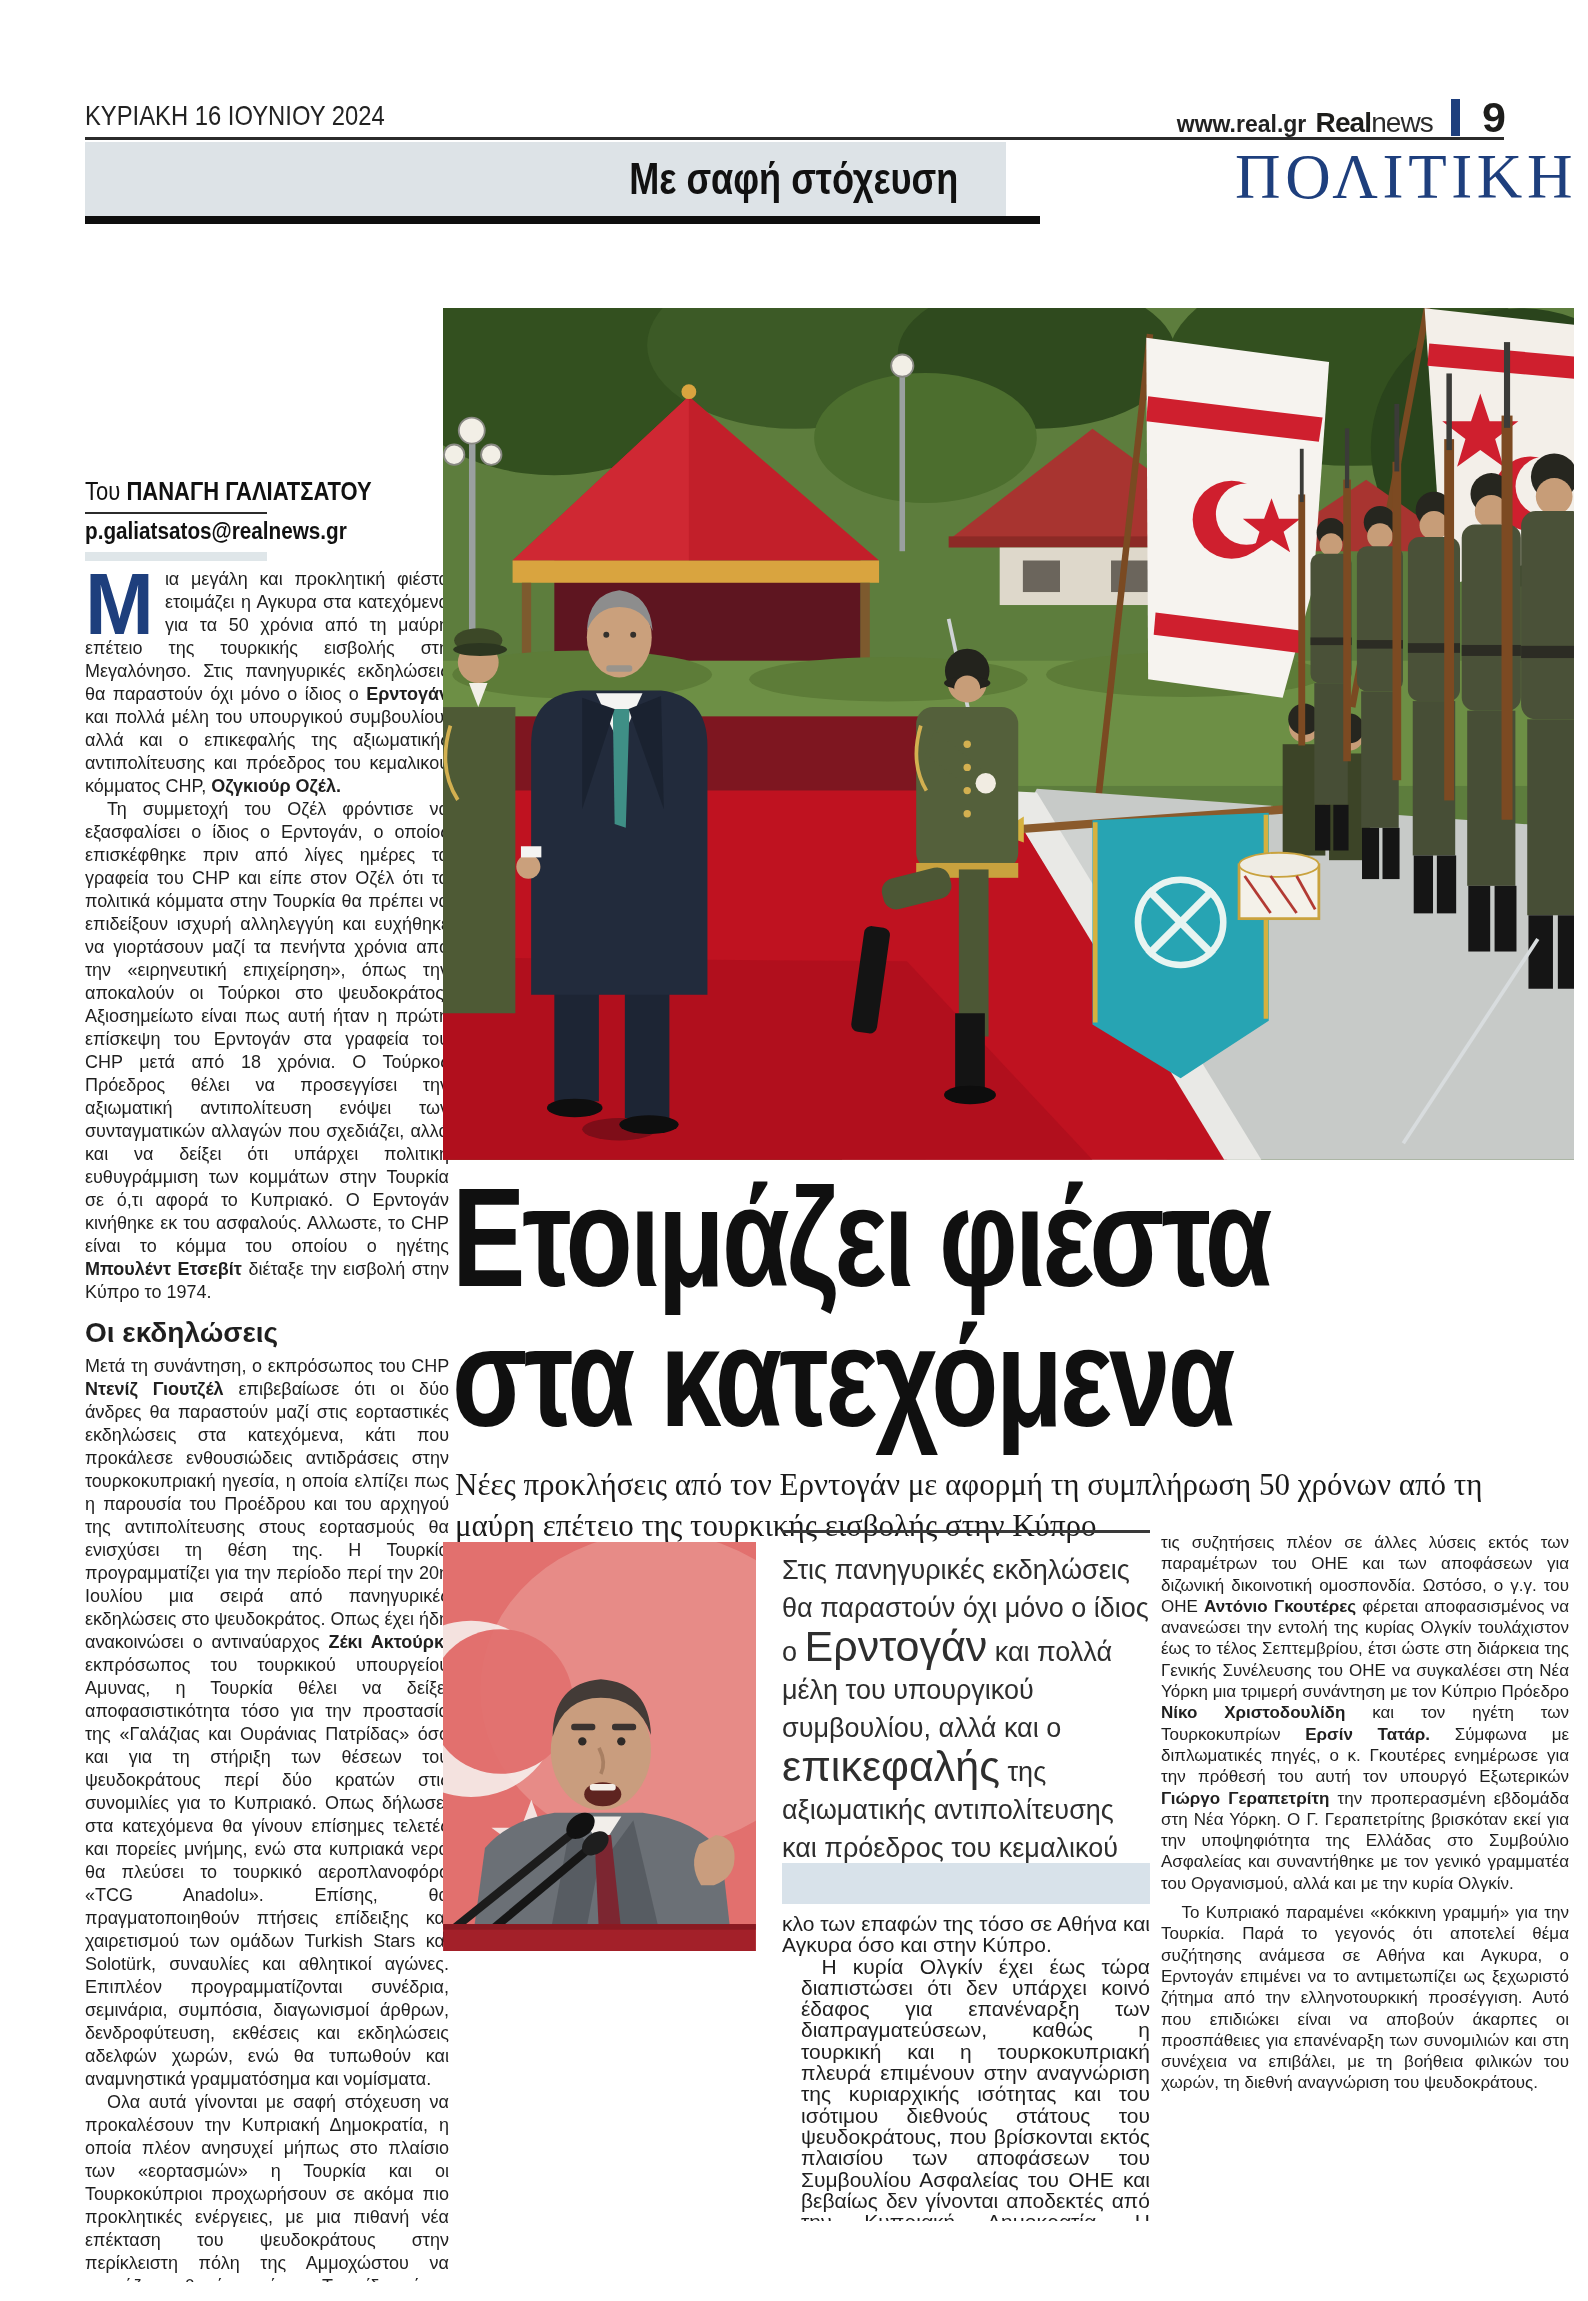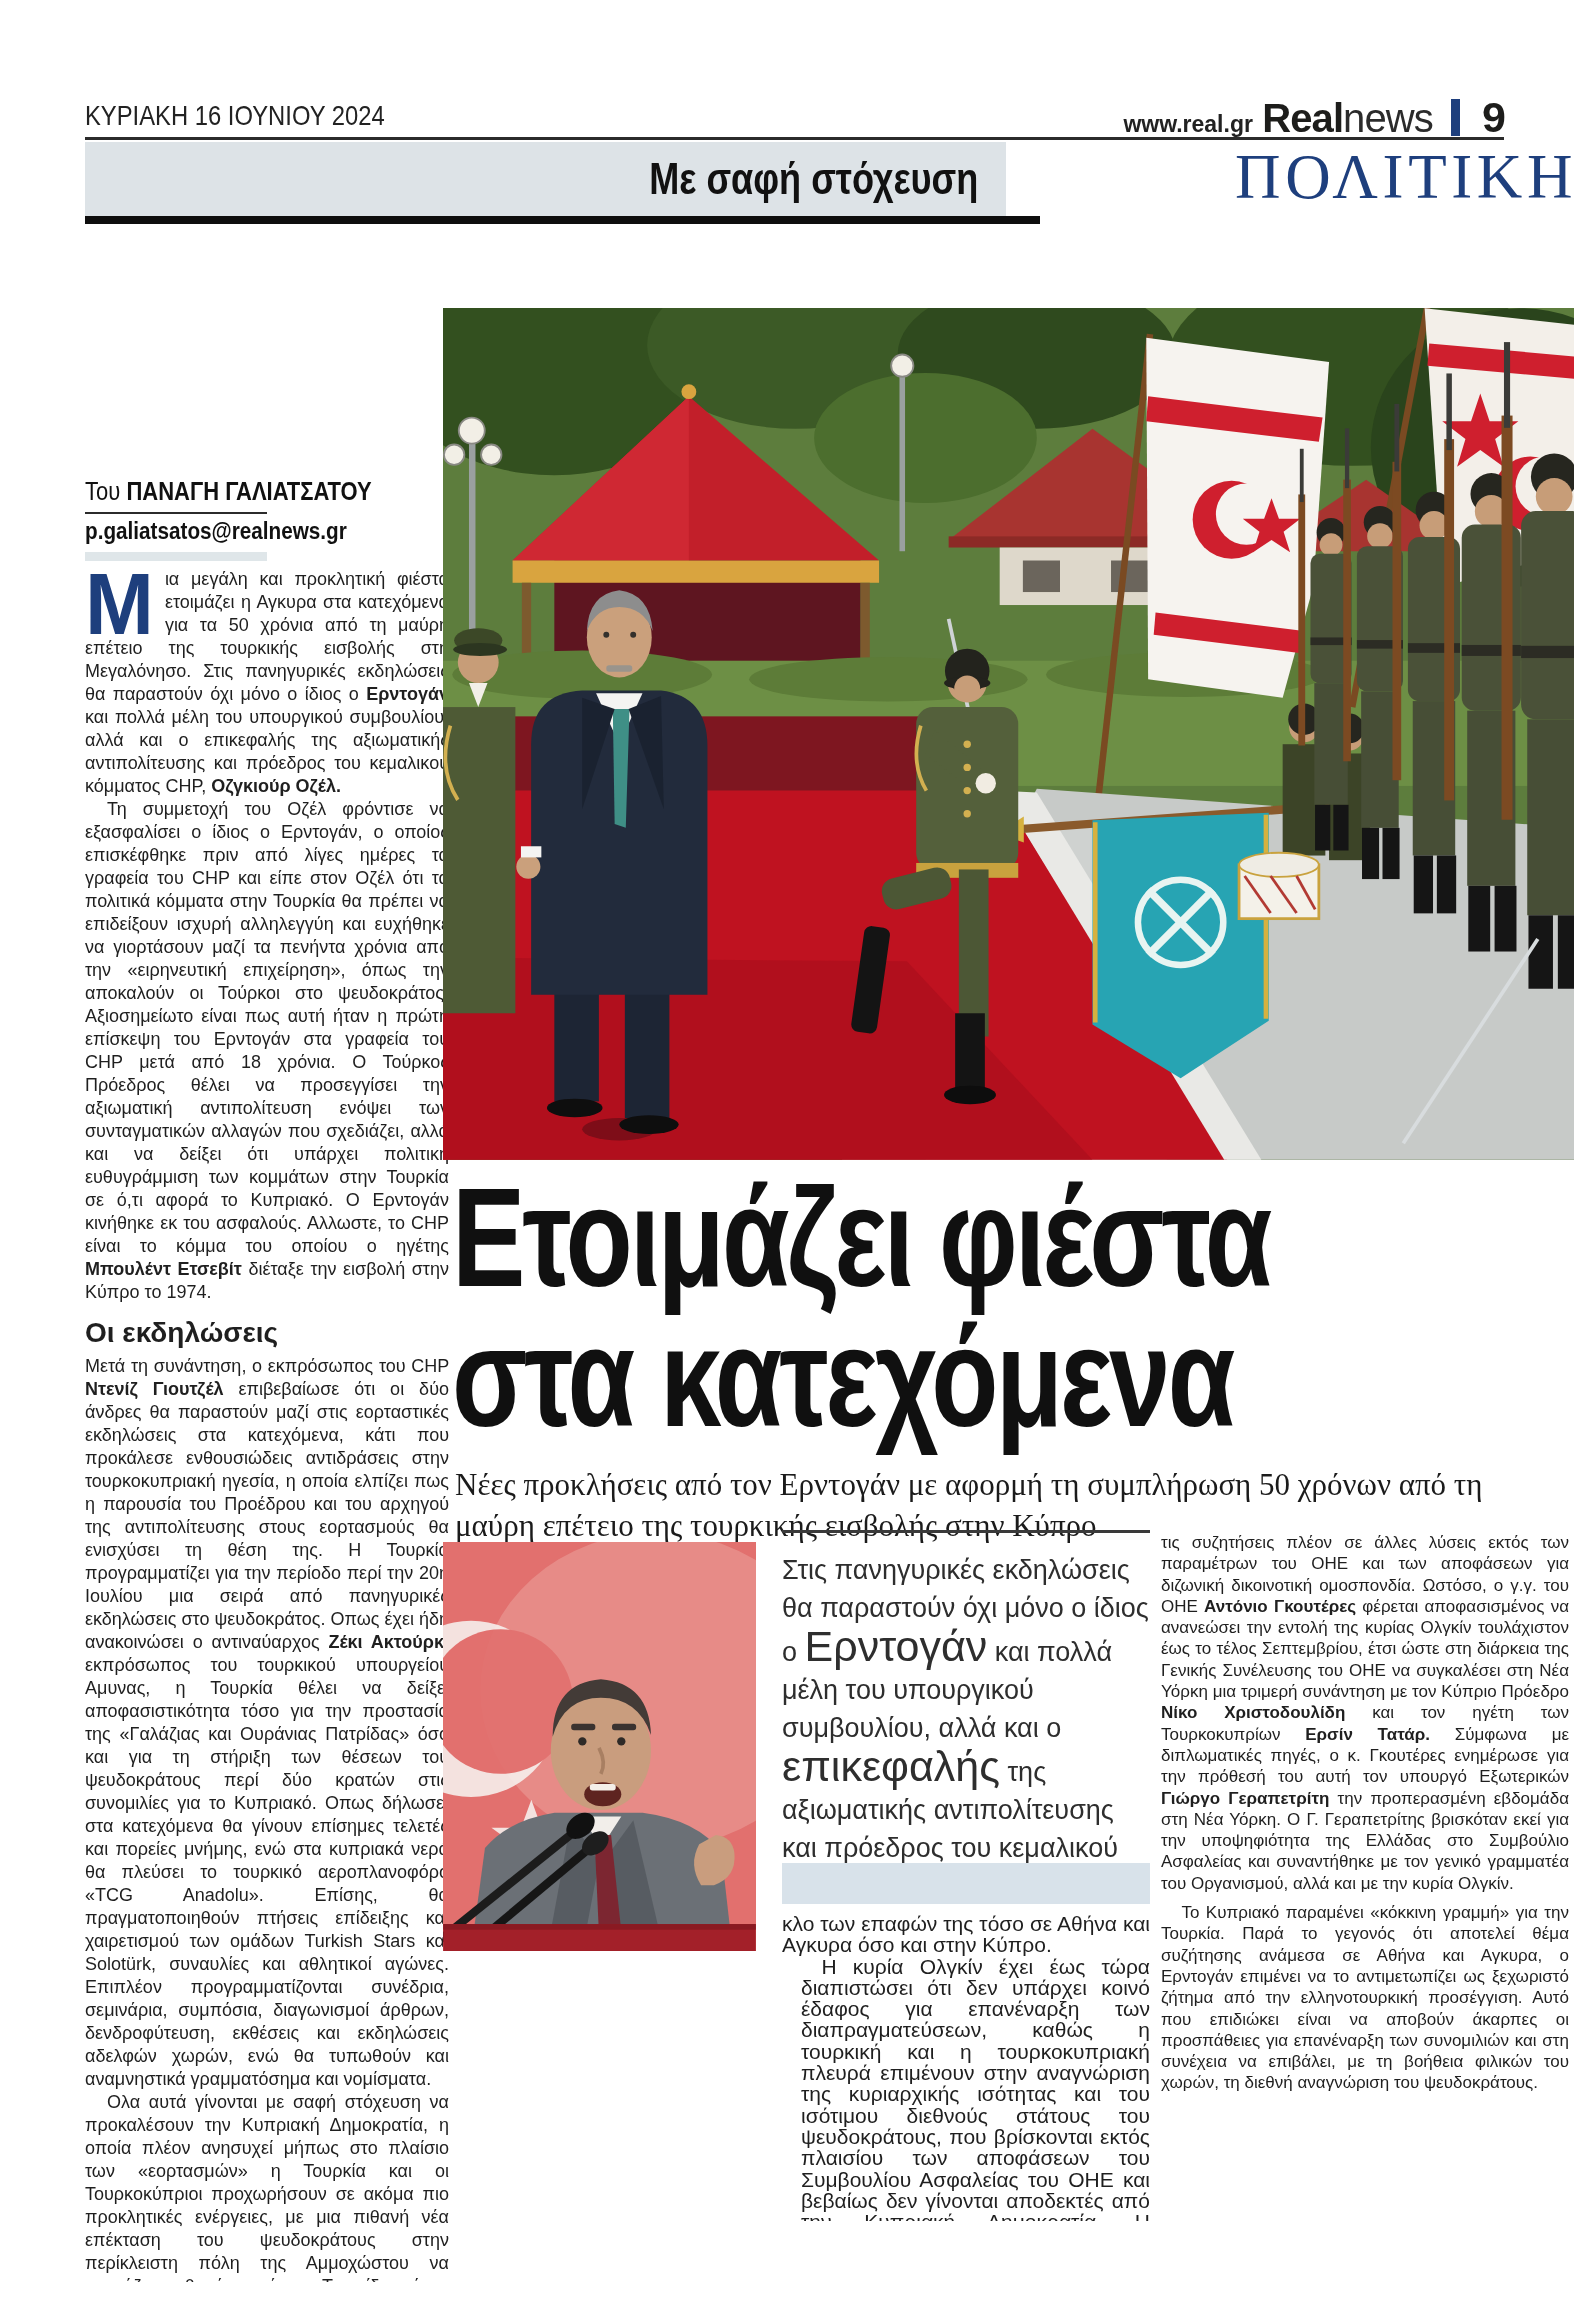--- a/index.html
+++ b/index.html
@@ -4,28 +4,28 @@
 <style>
   html,body{margin:0;padding:0;background:#e8e8e8;}
   .page{position:relative;width:1589px;height:2301px;background:#ffffff;overflow:hidden;
         font-family:"Liberation Sans","DejaVu Sans",sans-serif;color:#1c1c1c;}
   .abs{position:absolute;}
   
   .date{left:85px;top:100px;font-size:28px;letter-spacing:0;color:#222;
         transform:scaleX(.85);transform-origin:left top;white-space:nowrap;}
   .masthead{right:83px;top:93px;display:flex;align-items:baseline;gap:9.3px;white-space:nowrap;}
   .site-url{font-size:23px;font-weight:bold;color:#222;text-align:center;}
-  .brand{font-size:40px;color:#1d1d1b;letter-spacing:-0.9px;}
+  .brand{font-size:28px;color:#1d1d1b;letter-spacing:-0.9px;}
   .brand .real{font-weight:bold;}
   .brand .news{font-weight:normal;color:#2b2b2b;}
   .brand-bar{width:8.3px;height:37px;background:#1e3f7d;align-self:center;margin:0 13px 0 9.3px;}
   .page-num{font-size:43px;font-weight:bold;color:#1d1d1b;}
   .header-rule{left:85px;top:137px;width:1419px;height:2.8px;background:#2b2b2b;}
   .kicker-bar{left:85px;top:142px;width:921px;height:74px;background:#dde3e7;
-              display:flex;align-items:center;justify-content:flex-end;padding-right:28px;box-sizing:border-box;}
+              display:flex;align-items:center;justify-content:flex-end;padding-right:48px;box-sizing:border-box;}
   .kicker-label{font-size:44px;font-weight:bold;color:#111;transform:scaleX(.82);transform-origin:right center;white-space:nowrap;}
   .section-bar{left:85px;top:216px;width:955px;height:8.3px;background:#0e0e0e;}
   .section-title{left:928px;top:141px;width:649px;text-align:right;
                  font-family:"Liberation Serif","DejaVu Serif",serif;font-size:63px;font-weight:normal;
                  color:#1e3f7d;letter-spacing:4.6px;}
   
   .byline{left:85px;top:477px;width:278px;}
   .byline-line1{font-size:25px;color:#111;transform:scaleX(.88);transform-origin:left top;white-space:nowrap;}
   .byline-line1 .rb{font-weight:bold;}
   .byline-rule{margin-top:5.6px;width:182px;height:2.8px;background:#2b2b2b;}

